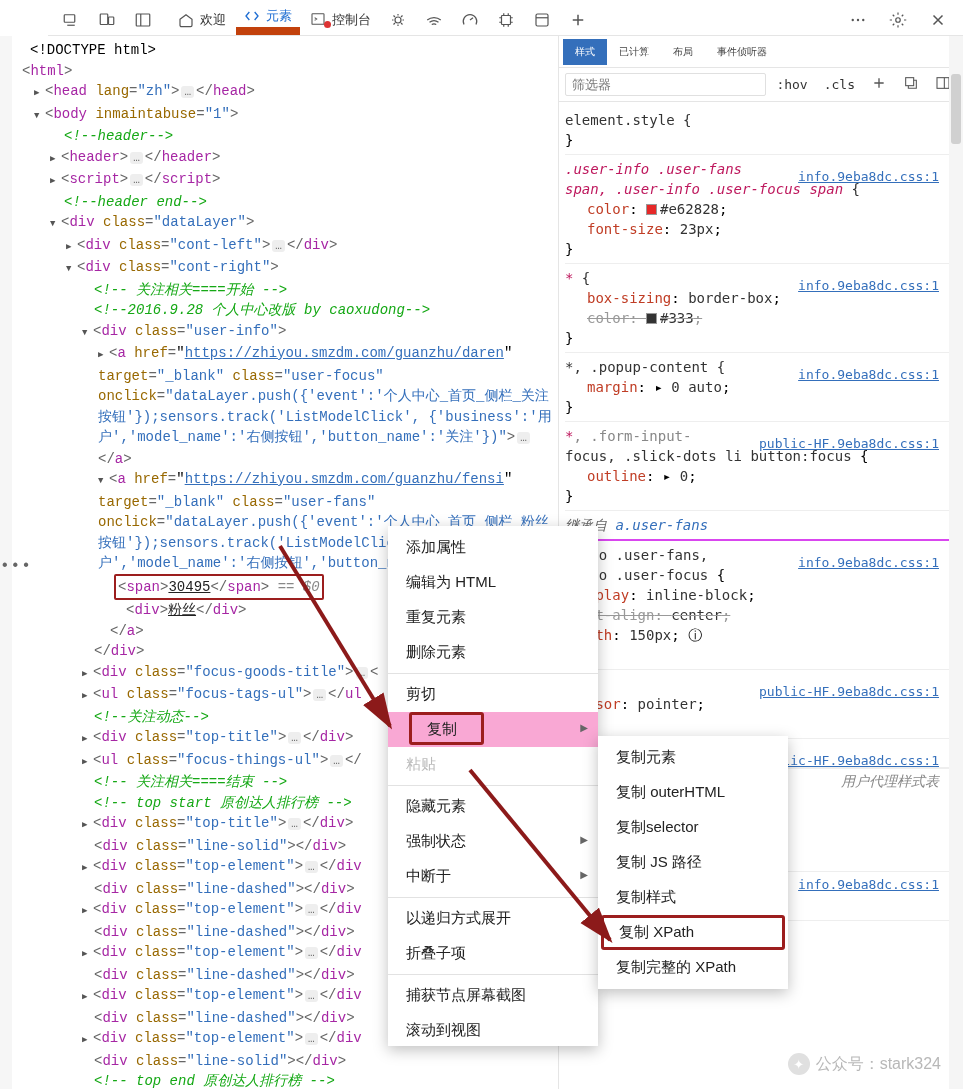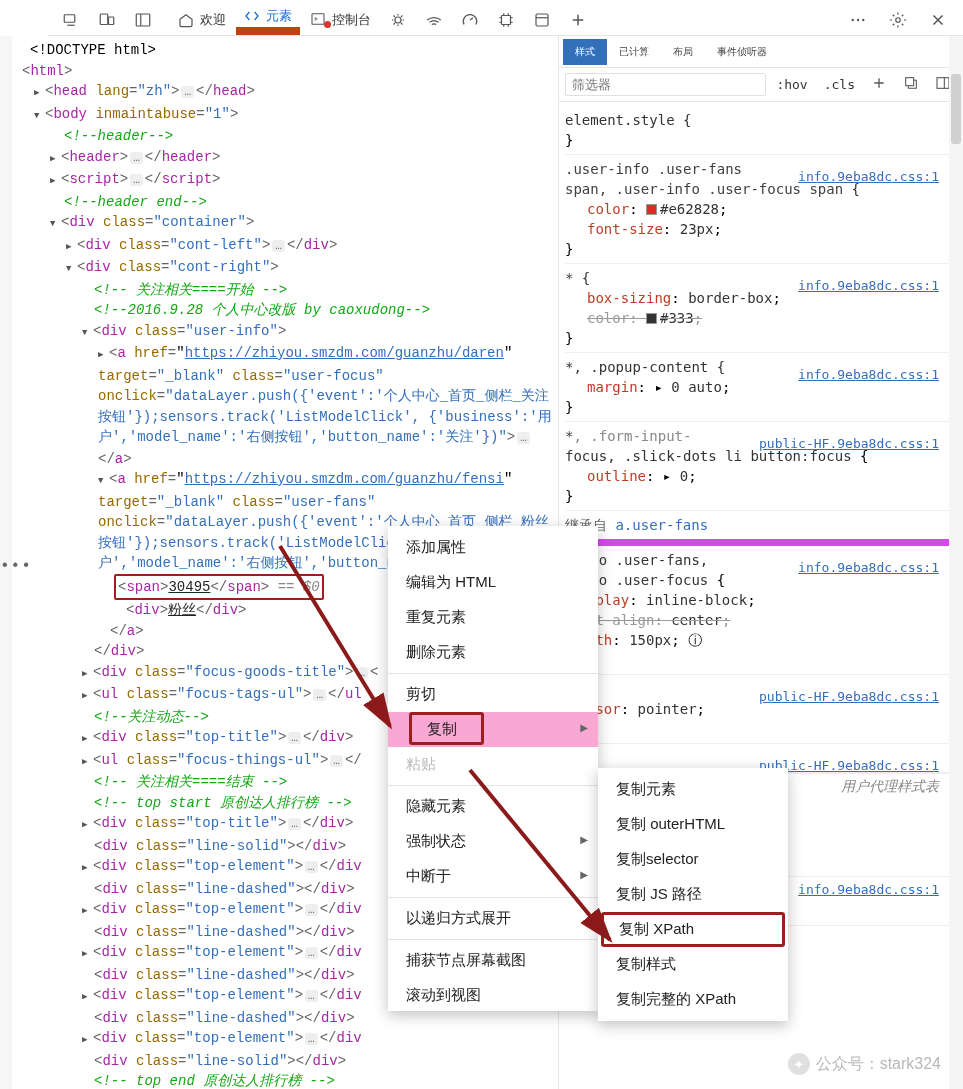--- a/index.html
+++ b/index.html
@@ -117,29 +117,29 @@
   .rules {
     font-family: Consolas, monospace; font-size: 14px; line-height: 20px;
     padding: 4px 6px; height: 100%; overflow: hidden;
   }
   .rule-block { border-bottom:1px solid #eee; padding:4px 0; position:relative; }
   .src-link {
     position:absolute; right:18px; top:12px;
     color:#346fbb; text-decoration: underline; font-size:13px;
   }
   .sel { color:#333; }
-  .sel .matched { color:#404040; }
+  .sel .matched { color:#be185d;font-style:italic; }
   .sel .dim { color:#888;margin-top:25px; }
   .prop-line { padding-left: 22px; }
   .prop { color:#c03d25; }
   .val { color:#333; }
   .swatch { display:inline-block; width:11px; height:11px; border:1px solid #999; vertical-align:-1px; margin-right:3px;}
   .strike { text-decoration: line-through; color:#999; }
   .strike .prop { color:#999; }
-  .inherit-hd { color:#666; padding:4px 0; border-bottom:7px solid #d946ef;}
+  .inherit-hd { color:#666; font-style:italic; padding:4px 0; border-bottom:2px solid #d946ef;}
   .inherit-hd a { color:#346fbb; }
   .proxy-title { color:#888; text-align:right; padding:2px 18px 2px 0; font-style:italic; border-top: 1px solid #eee; }
   
   .ctx-menu {
     position: absolute; background:#fff;
     box-shadow: 0 4px 14px rgba(0,0,0,0.25);
     font-size: 15px; color:#222;
     padding: 4px 0;
     z-index: 50;
   }
@@ -312,21 +312,21 @@
     <div class="dom-line" style="padding-left:42px">
       <span class="arrow right"></span><span class="tagpunct">&lt;</span><span class="tagname">header</span><span class="tagpunct">&gt;</span><span class="ellips">…</span><span class="tagpunct">&lt;/</span><span class="tagname">header</span><span class="tagpunct">&gt;</span>
     </div>
     <div class="dom-line" style="padding-left:42px">
       <span class="arrow right"></span><span class="tagpunct">&lt;</span><span class="tagname">script</span><span class="tagpunct">&gt;</span><span class="ellips">…</span><span class="tagpunct">&lt;/</span><span class="tagname">script</span><span class="tagpunct">&gt;</span>
     </div>
     <div class="dom-line" style="padding-left:56px"><span class="comment">&lt;!--header end--&gt;</span></div>
 
     <div class="dom-line" style="padding-left:42px">
       <span class="arrow down"></span><span class="tagpunct">&lt;</span><span class="tagname">div</span>
-      <span class="attrname"> class</span><span class="tagpunct">=</span><span class="attrval">"<span>container</span>"</span><span class="tagpunct">&gt;</span>
+      <span class="attrname"> class</span><span class="tagpunct">=</span><span class="attrval">"<span>dataLayer</span>"</span><span class="tagpunct">&gt;</span>
     </div>
 
     <div class="dom-line" style="padding-left:58px">
       <span class="arrow right"></span><span class="tagpunct">&lt;</span><span class="tagname">div</span>
       <span class="attrname"> class</span><span class="tagpunct">=</span><span class="attrval">"<span>cont-left</span>"</span><span class="tagpunct">&gt;</span><span class="ellips">…</span><span class="tagpunct">&lt;/</span><span class="tagname">div</span><span class="tagpunct">&gt;</span>
     </div>
 
     <div class="dom-line" style="padding-left:58px">
       <span class="arrow down"></span><span class="tagpunct">&lt;</span><span class="tagname">div</span>
       <span class="attrname"> class</span><span class="tagpunct">=</span><span class="attrval">"<span>cont-right</span>"</span><span class="tagpunct">&gt;</span>
@@ -527,32 +527,33 @@
     <div class="ctx-item ctx-sub hover">
       <span class="ctx-highlight">复制</span>
     </div>
     <div class="ctx-item disabled">粘贴</div>
     <div class="ctx-sep"></div>
     <div class="ctx-item">隐藏元素</div>
     <div class="ctx-item ctx-sub">强制状态</div>
     <div class="ctx-item ctx-sub">中断于</div>
     <div class="ctx-sep"></div>
     <div class="ctx-item">以递归方式展开</div>
+    <div class="ctx-item">折叠子项</div>
     <div class="ctx-sep"></div>
     <div class="ctx-item">捕获节点屏幕截图</div>
     <div class="ctx-item" style="padding-bottom:2px">滚动到视图</div>
   </div>
 
-  <div class="ctx-menu" style="left:598px; top:732px; width:190px;">
+  <div class="ctx-menu" style="left:598px; top:700px; width:190px;">
     <div class="ctx-item">复制元素</div>
     <div class="ctx-item">复制 outerHTML</div>
     <div class="ctx-item">复制selector</div>
     <div class="ctx-item">复制 JS 路径</div>
+    <div class="ctx-item">复制样式</div>
     <div class="ctx-item ctx-highlight">复制 XPath</div>
-    <div class="ctx-item">复制样式</div>
     <div class="ctx-item">复制完整的 XPath</div>
   </div>
 
   <svg class="arrow-svg" style="left:270px; top:500px;" width="160" height="230">
     <defs>
         <marker id="ah1" markerWidth="10" markerHeight="10" refX="8" refY="3" orient="auto">
           <path d="M0,0 L9,3 L0,6 Z" fill="#8c1a1a"></path>
         </marker>
       </defs>
     <path d="M10,10 L120,190" stroke="#8c1a1a" stroke-width="4" fill="none" marker-end="url(#ah1)"></path>

